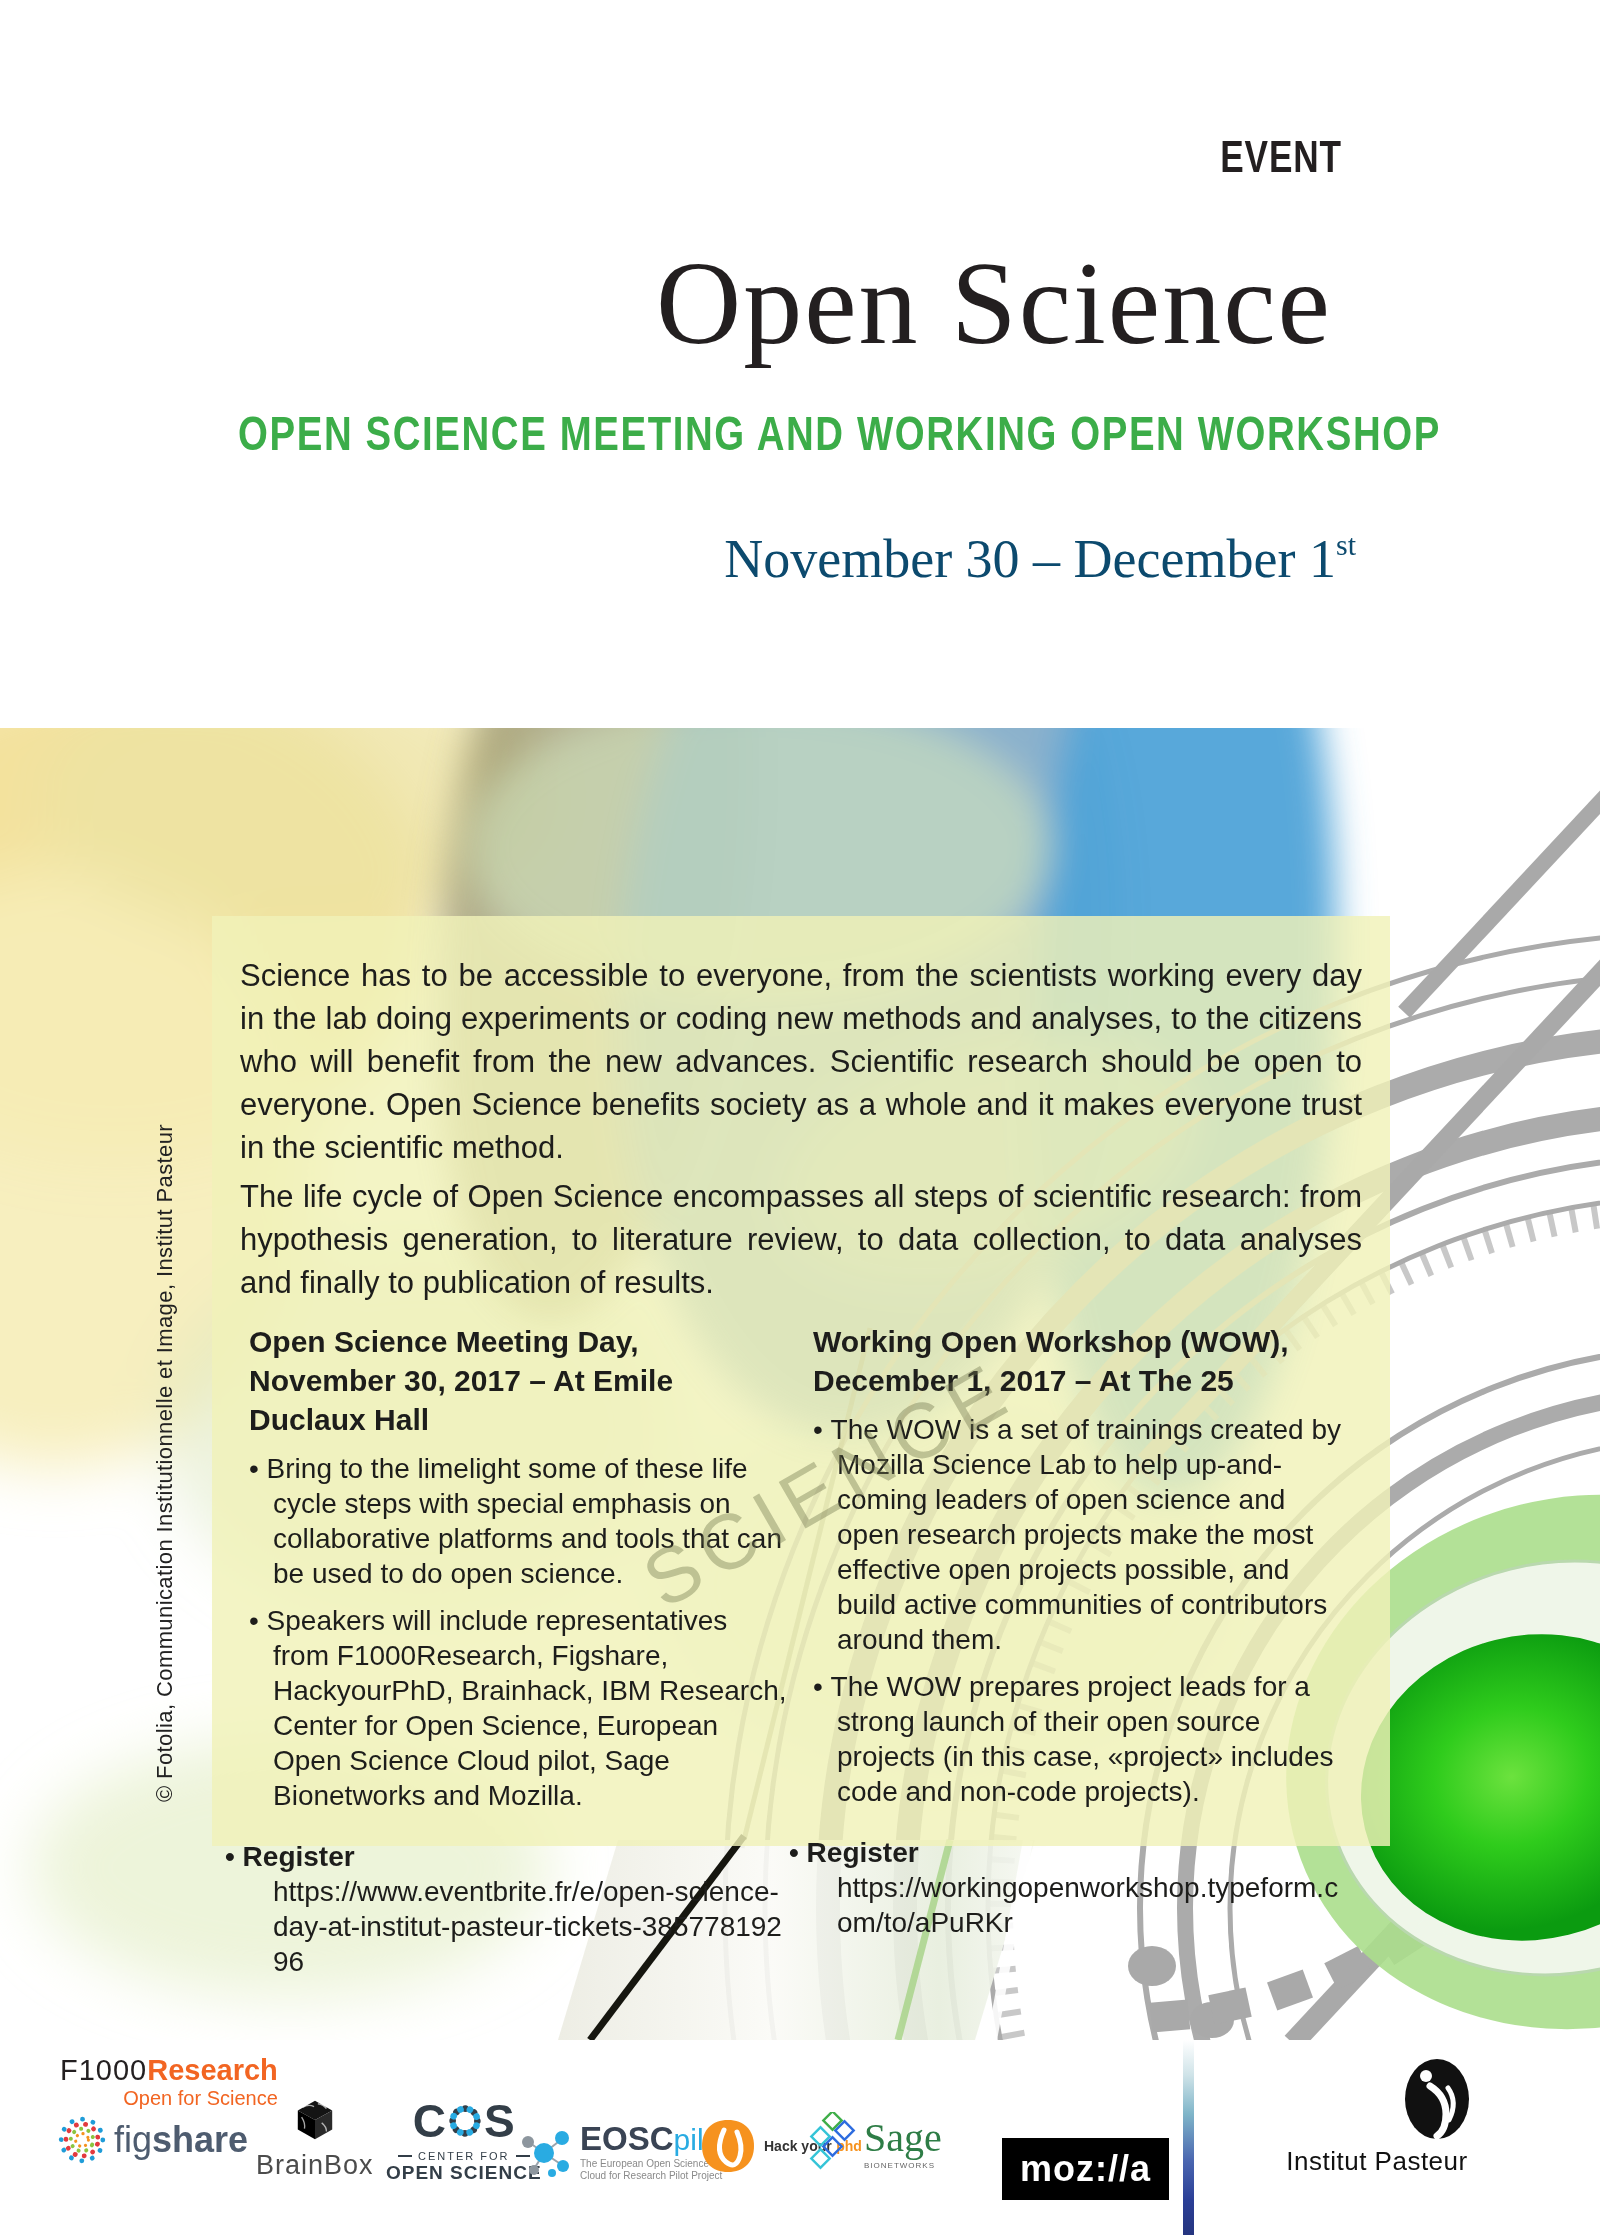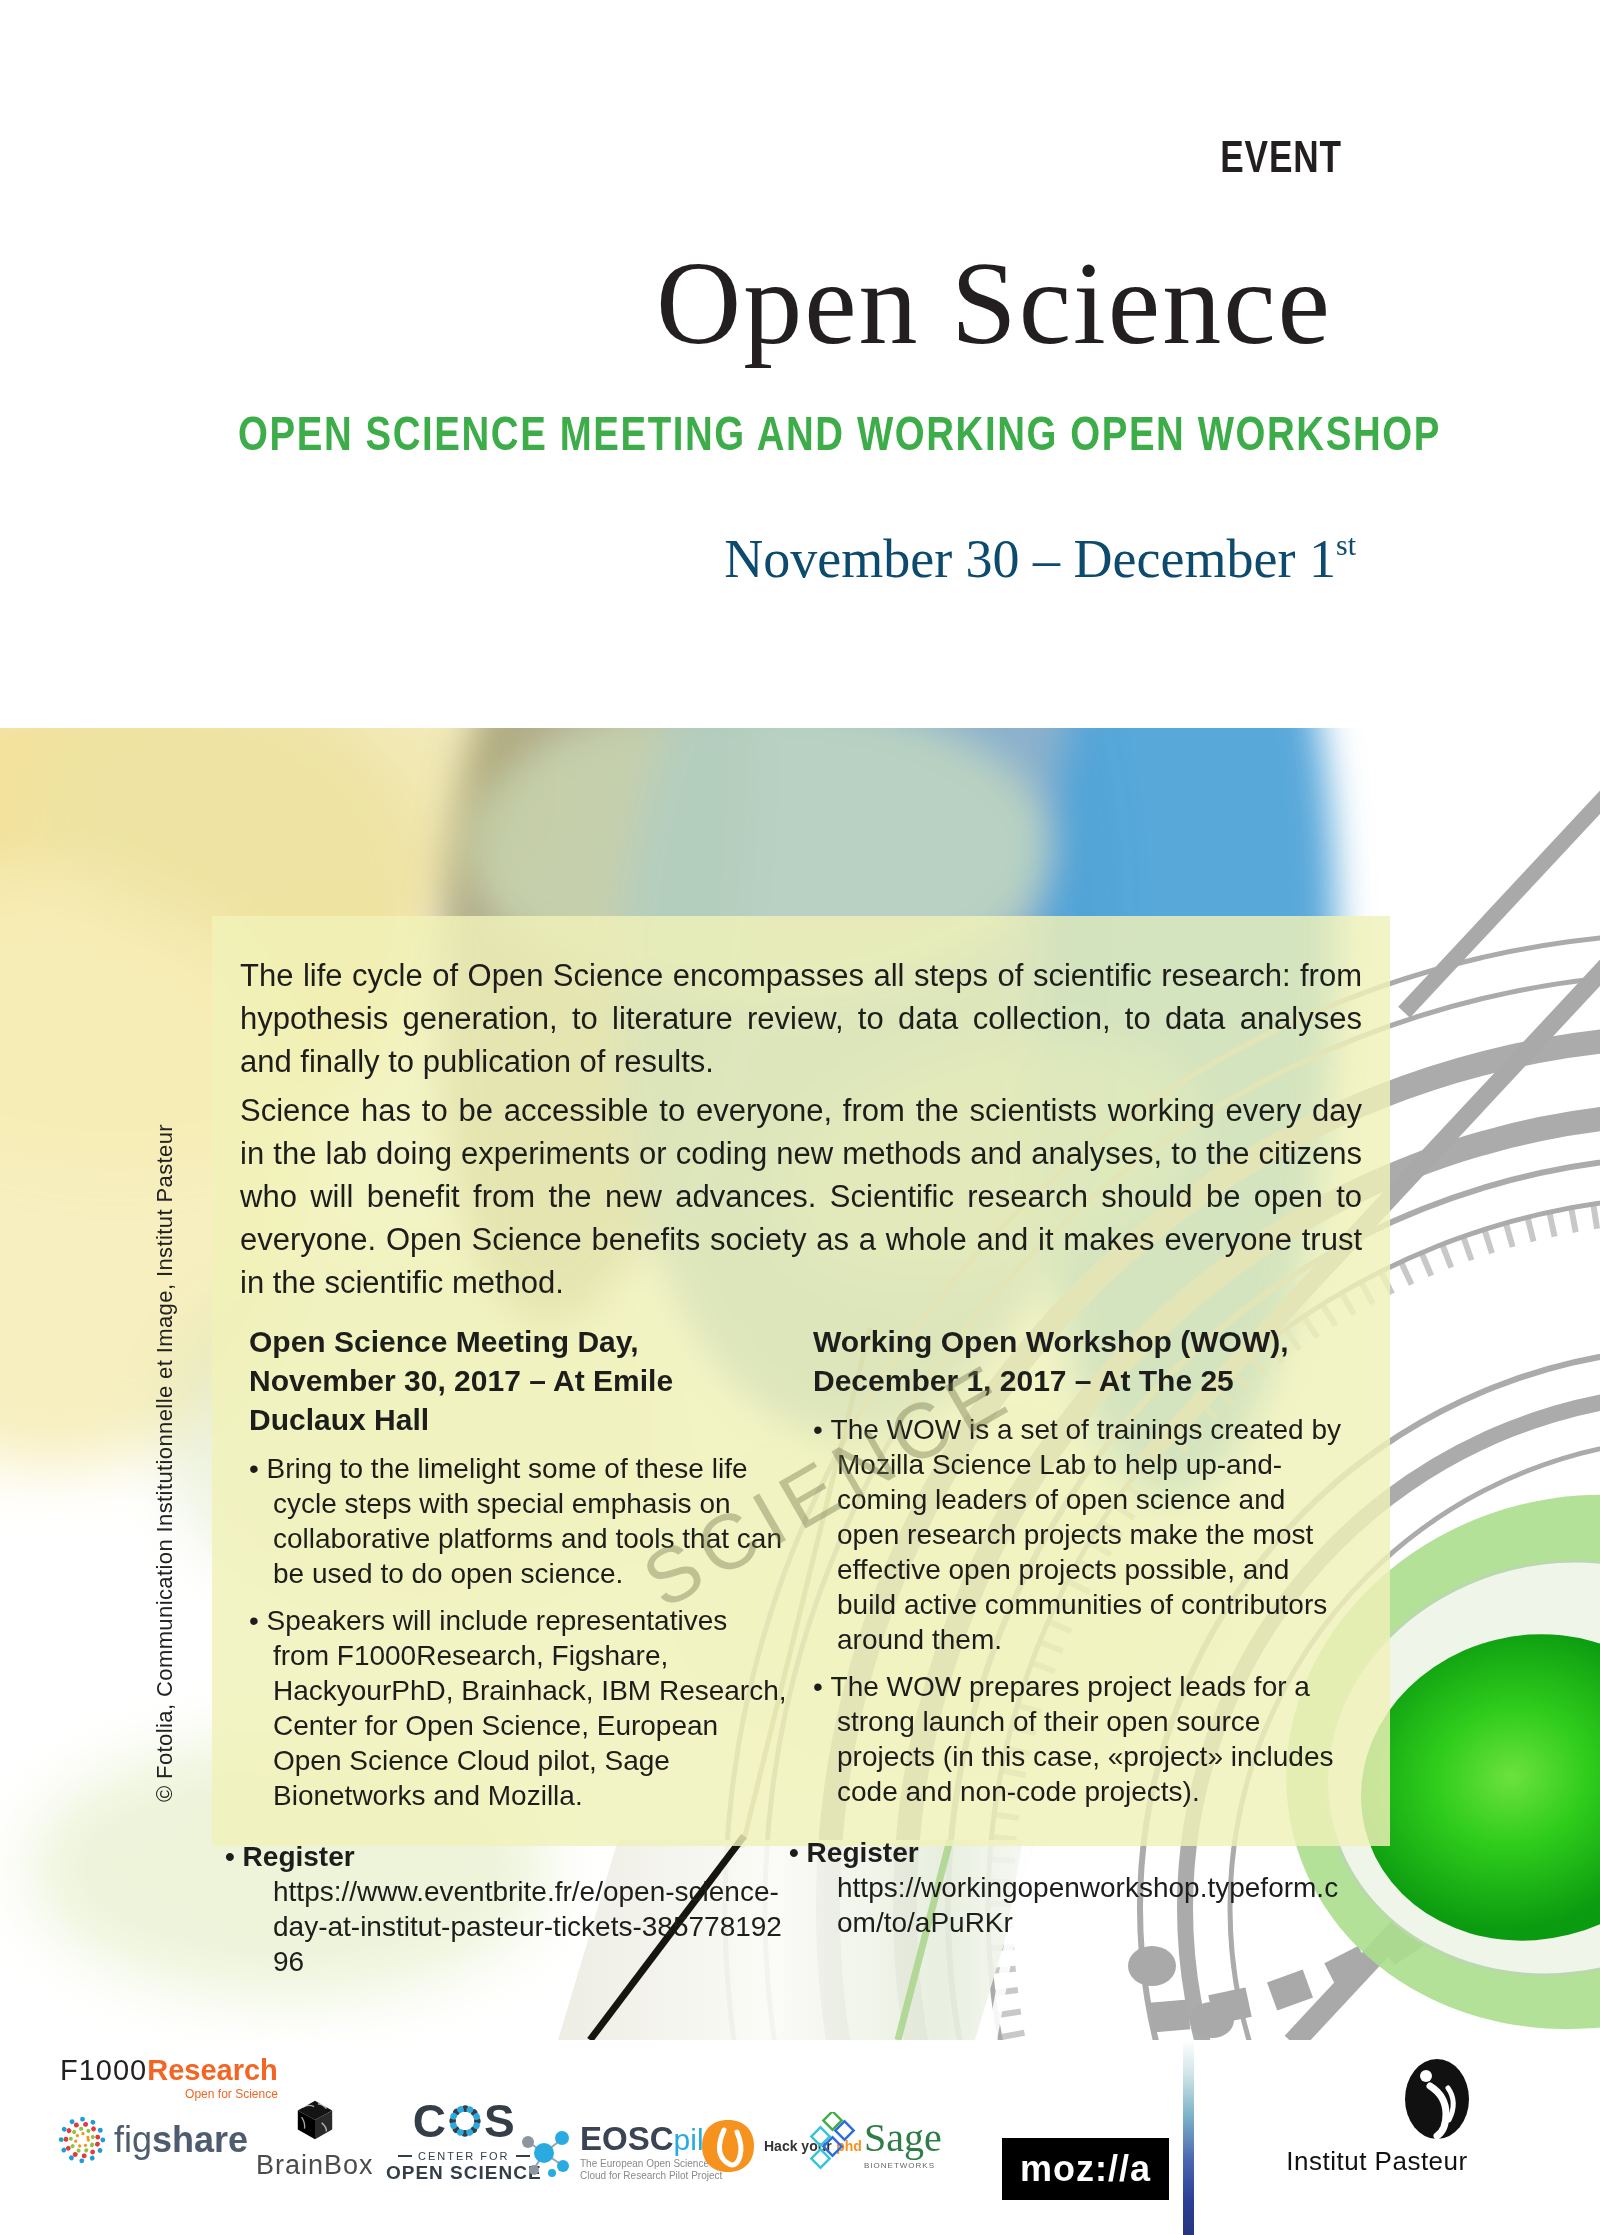--- a/index.html
+++ b/index.html
@@ -37,21 +37,21 @@
   .register{margin-top:26px;font-size:28px;line-height:35px;padding-left:24px;}
   .register .reg-label{font-weight:bold;text-indent:-24px;margin-left:0;}
   .register .reg-label::before{content:"\2022\00a0";margin-left:-24px;}
   .register .reg-url{word-break:break-all;}
   
   .footer{position:absolute;left:0;top:2040px;width:1600px;height:195px;background:#fff;}
   .logo{position:absolute;}
   .f1000{left:60px;top:14px;font-size:29px;white-space:nowrap;}
   .f1000 .b1{color:#231f20;letter-spacing:1px;}
   .f1000 .b2{color:#f26522;font-weight:bold;}
-  .f1000 .tag{font-size:12px;color:#f26522;text-align:right;margin-top:0;}
+  .f1000 .tag{font-size:20px;color:#f26522;text-align:right;margin-top:0;}
   .figshare{left:58px;top:76px;display:flex;align-items:center;gap:8px;}
   .figshare .t1{font-size:36px;color:#4e5c6f;}
   .figshare .t2{font-size:36px;color:#4e5c6f;font-weight:bold;}
   .brainbox{left:256px;top:58px;text-align:center;}
   .brainbox .bb-label{font-size:27px;color:#4c4c4c;margin-top:4px;letter-spacing:1px;}
   .cos{left:386px;top:54px;text-align:center;color:#333e48;}
   .cos .cos-row{display:flex;align-items:center;justify-content:center;font-size:46px;font-weight:bold;}
   .cos .cos-sub1{font-size:11px;letter-spacing:2px;display:flex;align-items:center;gap:6px;justify-content:center;margin-top:2px;}
   .cos .cos-sub1::before,.cos .cos-sub1::after{content:"";display:inline-block;width:14px;border-top:2px solid #333e48;}
   .cos .cos-sub2{font-size:19px;font-weight:bold;letter-spacing:1px;}
@@ -167,22 +167,22 @@
     </svg>
   </div>
 
   <div class="watermark">SCIENCE</div>
 
   <div class="credit">© Fotolia, Communication Institutionnelle et Image, Institut Pasteur</div>
 
   <div class="panel">
     <div class="panel-inner">
       <div class="intro">
+        <p>Science has to be accessible to everyone, from the scientists working every day in the lab doing experiments or coding new methods and analyses, to the citizens who will benefit from the new advances. Scientific research should be open to everyone. Open Science benefits society as a whole and it makes everyone trust in the scientific method.</p>
         <p>The life cycle of Open Science encompasses all steps of scientific research: from hypothesis generation, to literature review, to data collection, to data analyses and finally to publication of results.</p>
-        <p>Science has to be accessible to everyone, from the scientists working every day in the lab doing experiments or coding new methods and analyses, to the citizens who will benefit from the new advances. Scientific research should be open to everyone. Open Science benefits society as a whole and it makes everyone trust in the scientific method.</p>
       </div>
       <div class="cols">
         <div class="col">
           <div class="col-heading">Open Science Meeting Day, November 30, 2017 – At Emile Duclaux Hall</div>
           <ul>
             <li>Bring to the limelight some of these life cycle steps with special emphasis on collaborative platforms and tools that can be used to do open science.</li>
             <li>Speakers will include representatives from F1000Research, Figshare, HackyourPhD, Brainhack, IBM Research, Center for Open Science, European Open Science Cloud pilot, Sage Bionetworks and Mozilla.</li>
           </ul>
           <div class="register">
             <div class="reg-label">Register</div>

